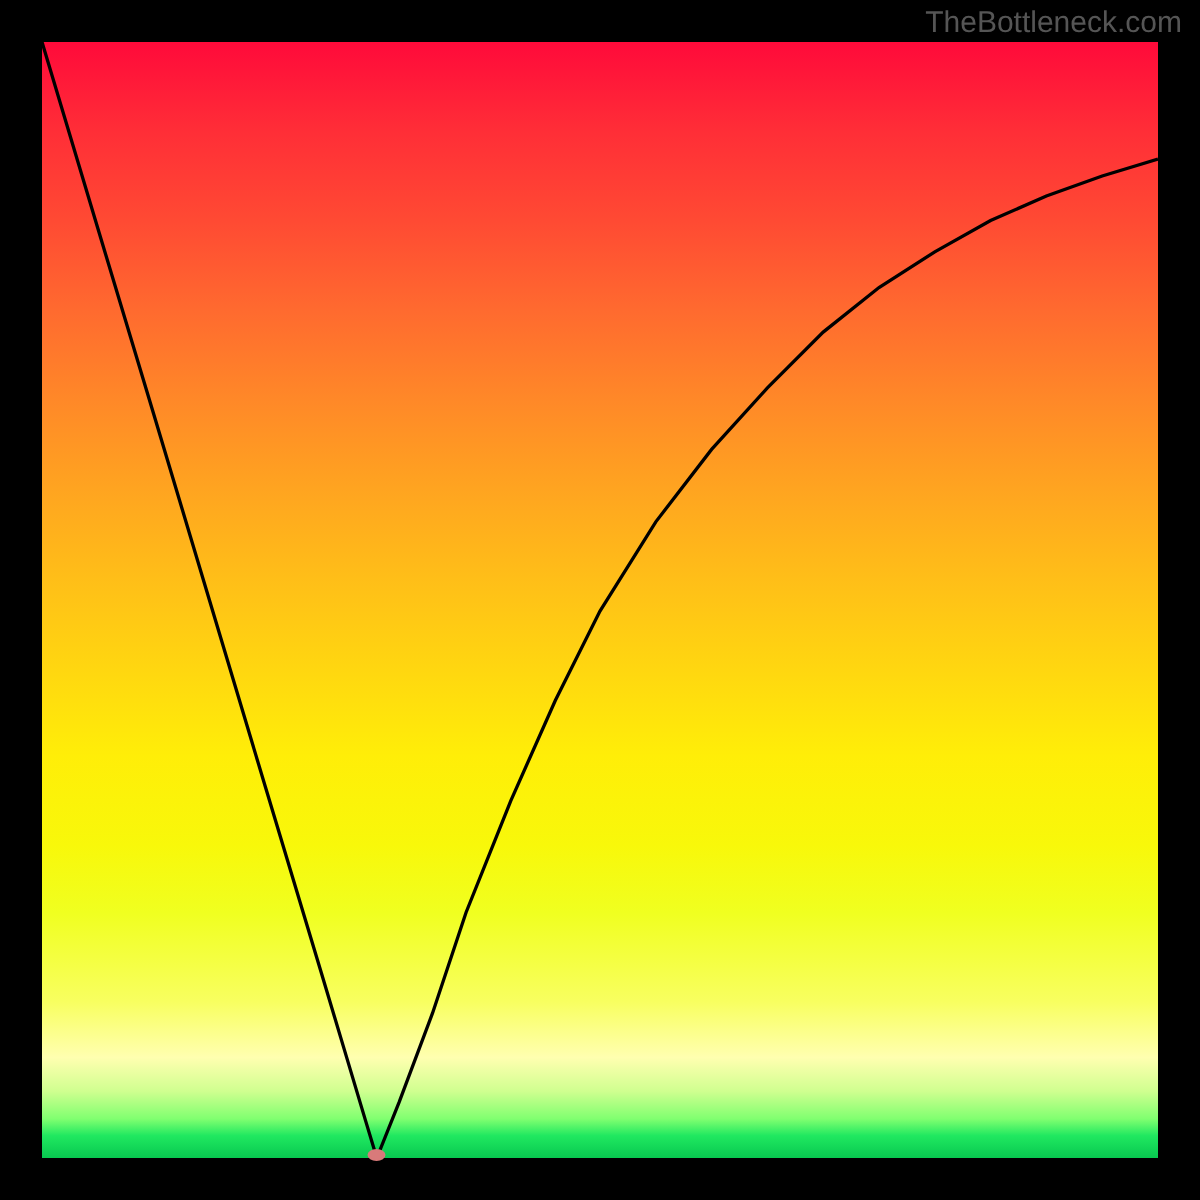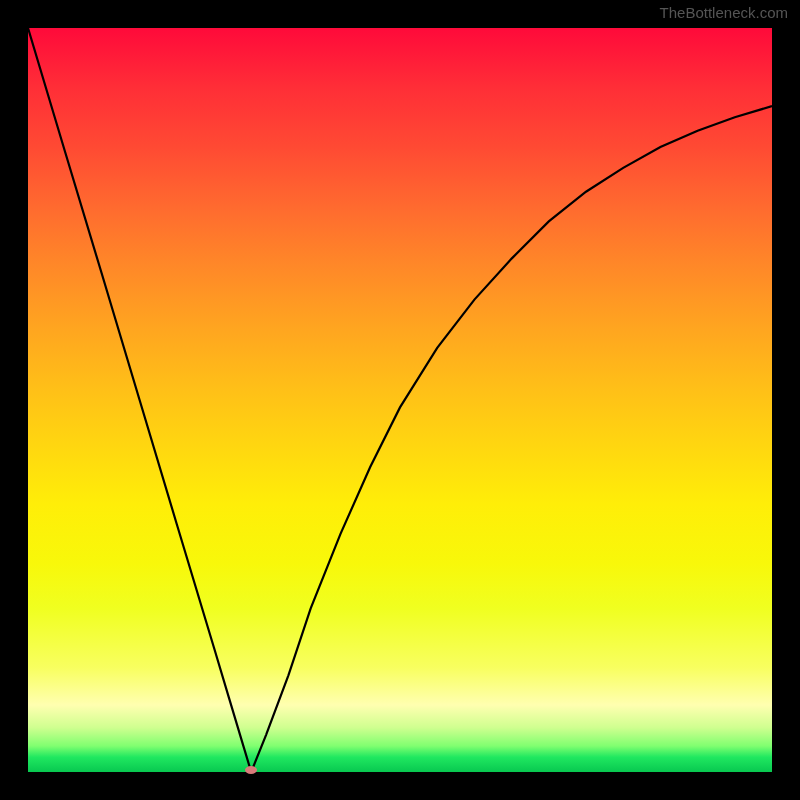--- a/index.html
+++ b/index.html
@@ -12,21 +12,21 @@
       height: 800px;
       position: relative;
       font-family: Arial, sans-serif;
       background: #000;
     }
     .watermark {
       position: absolute;
       top: 4px;
       right: 12px;
       color: #555;
-      font-size: 15px;
+      font-size: 20px;
       font-weight: 500;
       z-index: 10;
     }
     .chart-container {
       position: absolute;
       top: 0;
       left: 0;
       width: 800px;
       height: 800px;
     }

